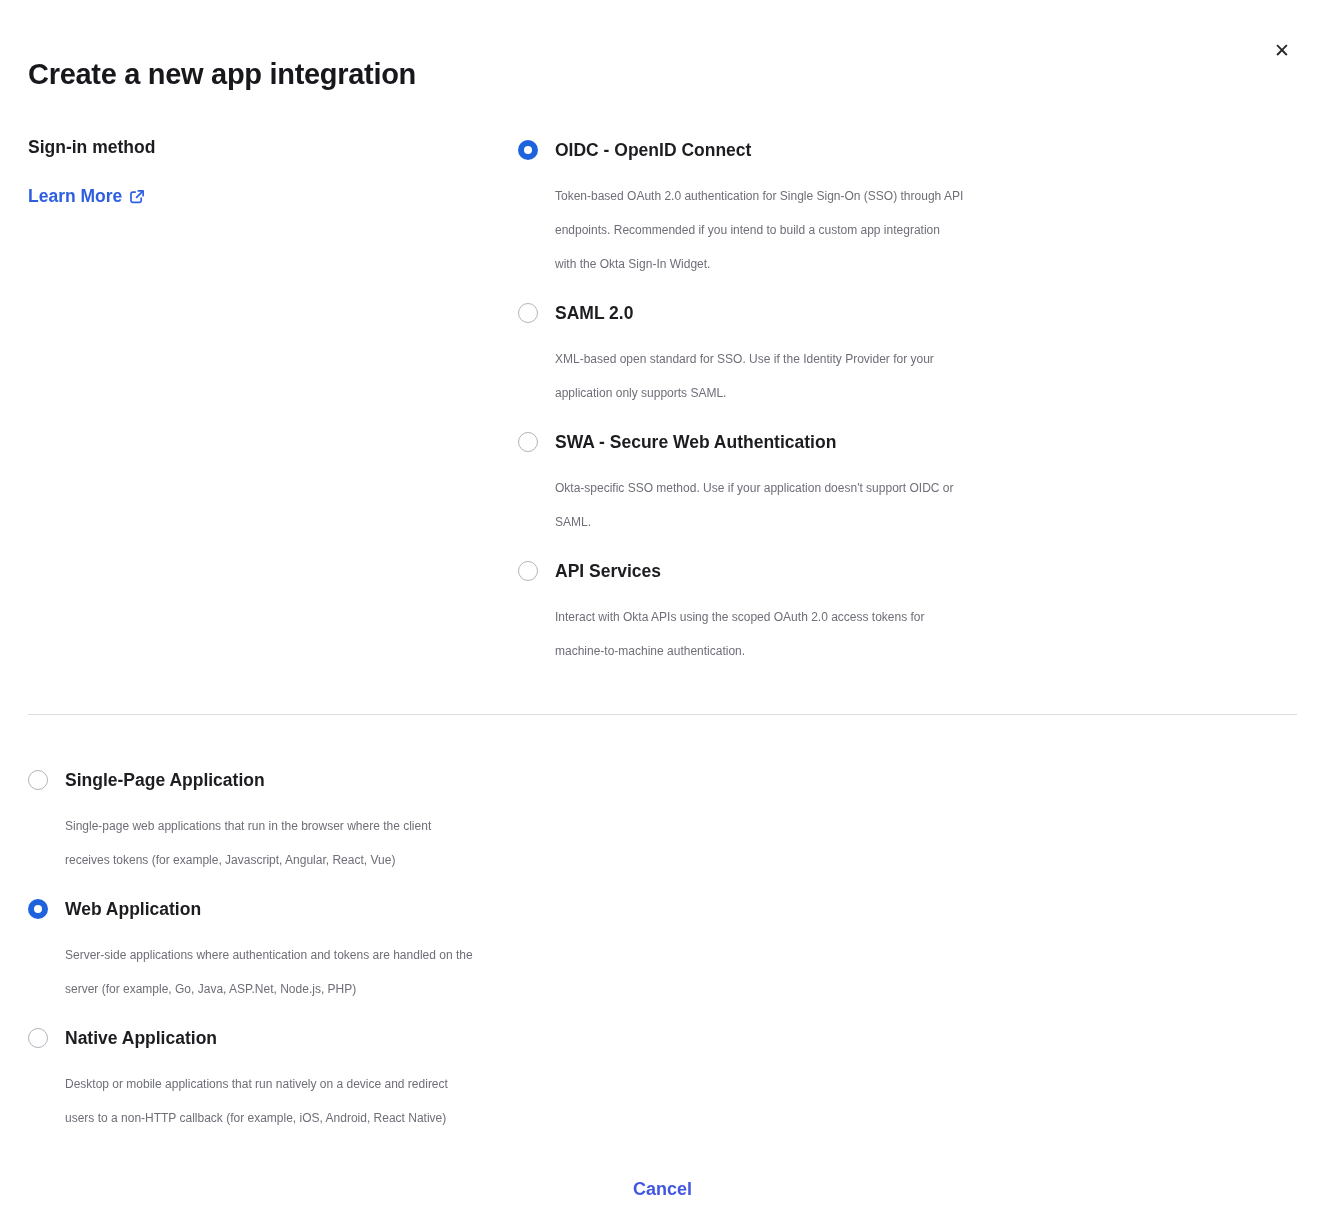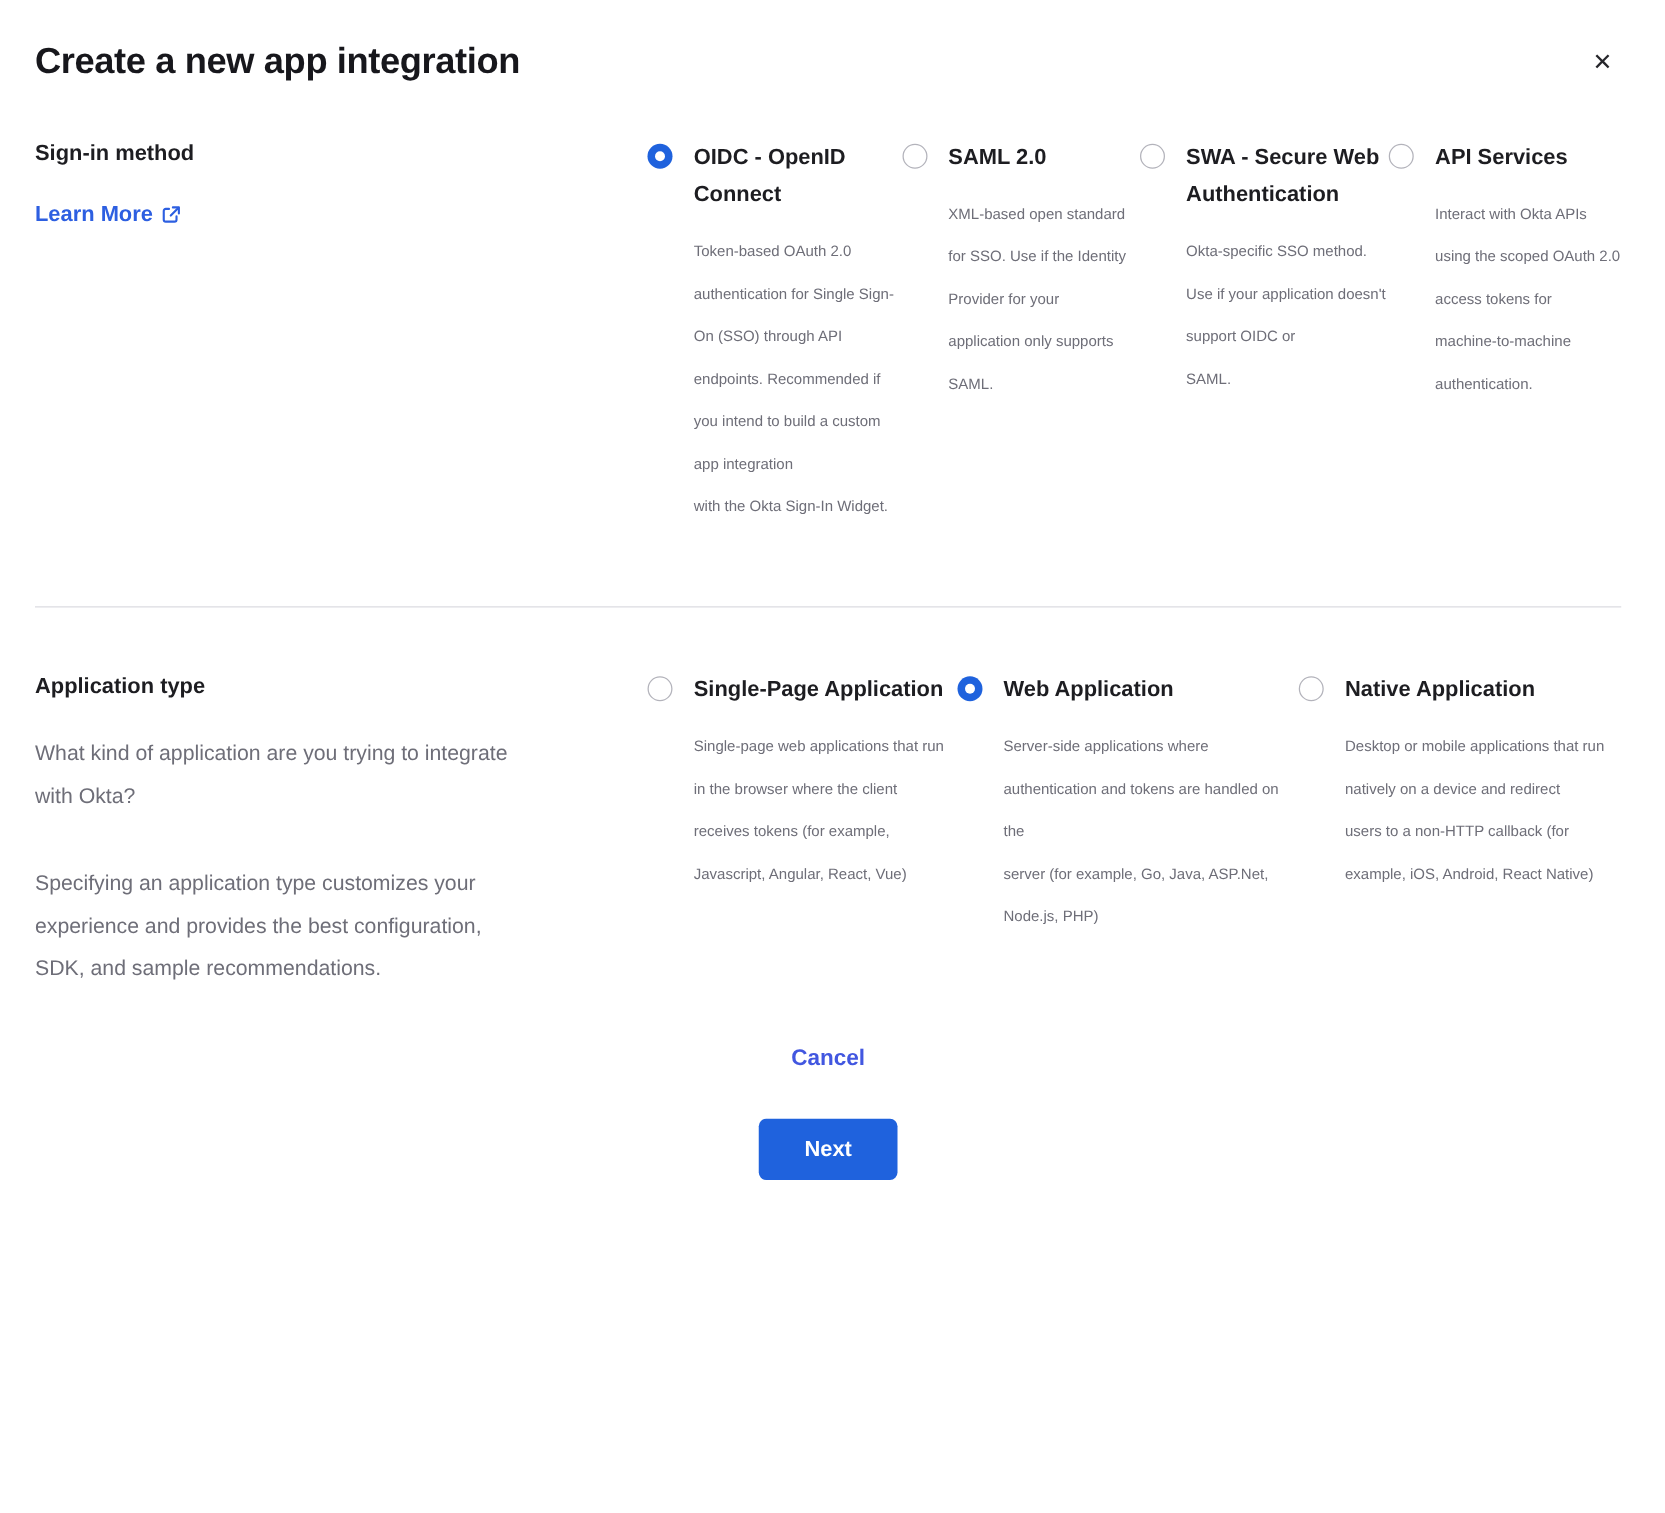--- a/index.html
+++ b/index.html
@@ -5,31 +5,31 @@
   * { margin:0; padding:0; box-sizing:border-box; }
   html,body { width:1332px; height:1210px; background:#ffffff; overflow:hidden;
     font-family:"Liberation Sans", sans-serif; color:#1d1d21; }
   .dialog { position:relative; width:1332px; height:1210px; padding:0 35px 0 28px; }
 
   .close-btn { position:absolute; top:36px; right:36px; width:28px; height:28px;
     display:flex; align-items:center; justify-content:center; cursor:pointer;
     font-size:19px; color:#26262b; line-height:1; }
 
   h1.dialog-title { font-size:29px; font-weight:700; letter-spacing:-0.3px;
-    color:#17171c; padding-top:33px; margin-bottom:44px; }
+    color:#17171c; padding-top:58px; margin-bottom:44px; }
 
   .section { display:grid; grid-template-columns:490px 1fr; }
   .section-left h2 { font-size:17.5px; font-weight:700; color:#1d1d21; line-height:24px; }
   .left-para { font-size:17px; line-height:34px; color:#6e6e78; white-space:pre-line; }
 
   .learn-more { display:inline-flex; align-items:center; gap:7px; margin-top:27px;
     color:#2d5fe1; font-size:17.5px; font-weight:700; text-decoration:none; cursor:pointer; }
   .learn-more svg { display:block; }
 
-  .options { display:flex; flex-direction:row;justify-content:space-between; }
+  .options { display:flex; flex-direction:column;justify-content:space-between; }
   .option { display:grid; grid-template-columns:20px 1fr; column-gap:17px;
     margin-bottom:17px; cursor:pointer; }
   .option:last-child { margin-bottom:0; }
   .radio { width:20px; height:20px; border-radius:50%; background:#fff;
     border:1.5px solid #b3b3bb; margin-top:5px; position:relative; cursor:pointer; }
   .radio.checked { border:none; background:#1f62dd; }
   .radio.checked::after { content:""; position:absolute; left:50%; top:50%;
     width:8px; height:8px; margin:-4px 0 0 -4px; border-radius:50%; background:#ffffff; }
   .option-text { display:block; }
   .option-label { display:block; font-size:17.5px; font-weight:600; color:#1d1d21; line-height:30px; }
@@ -109,28 +109,20 @@
 machine-to-machine authentication.</span>
         </span>
       </label>
 
     </div>
   </div>
 
   <hr class="divider">
 
   <div class="section app-type">
-    <div class="section-left">
-      <h2>Application type</h2>
-      <p class="left-para first">What kind of application are you trying to integrate
-with Okta?</p>
-      <p class="left-para second">Specifying an application type customizes your
-experience and provides the best configuration,
-SDK, and sample recommendations.</p>
-    </div>
     <div class="options">
 
       <label class="option">
         <span class="radio"></span>
         <span class="option-text">
           <span class="option-label">Single-Page Application</span>
           <span class="option-desc">Single-page web applications that run in the browser where the client
 receives tokens (for example, Javascript, Angular, React, Vue)</span>
         </span>
       </label>

